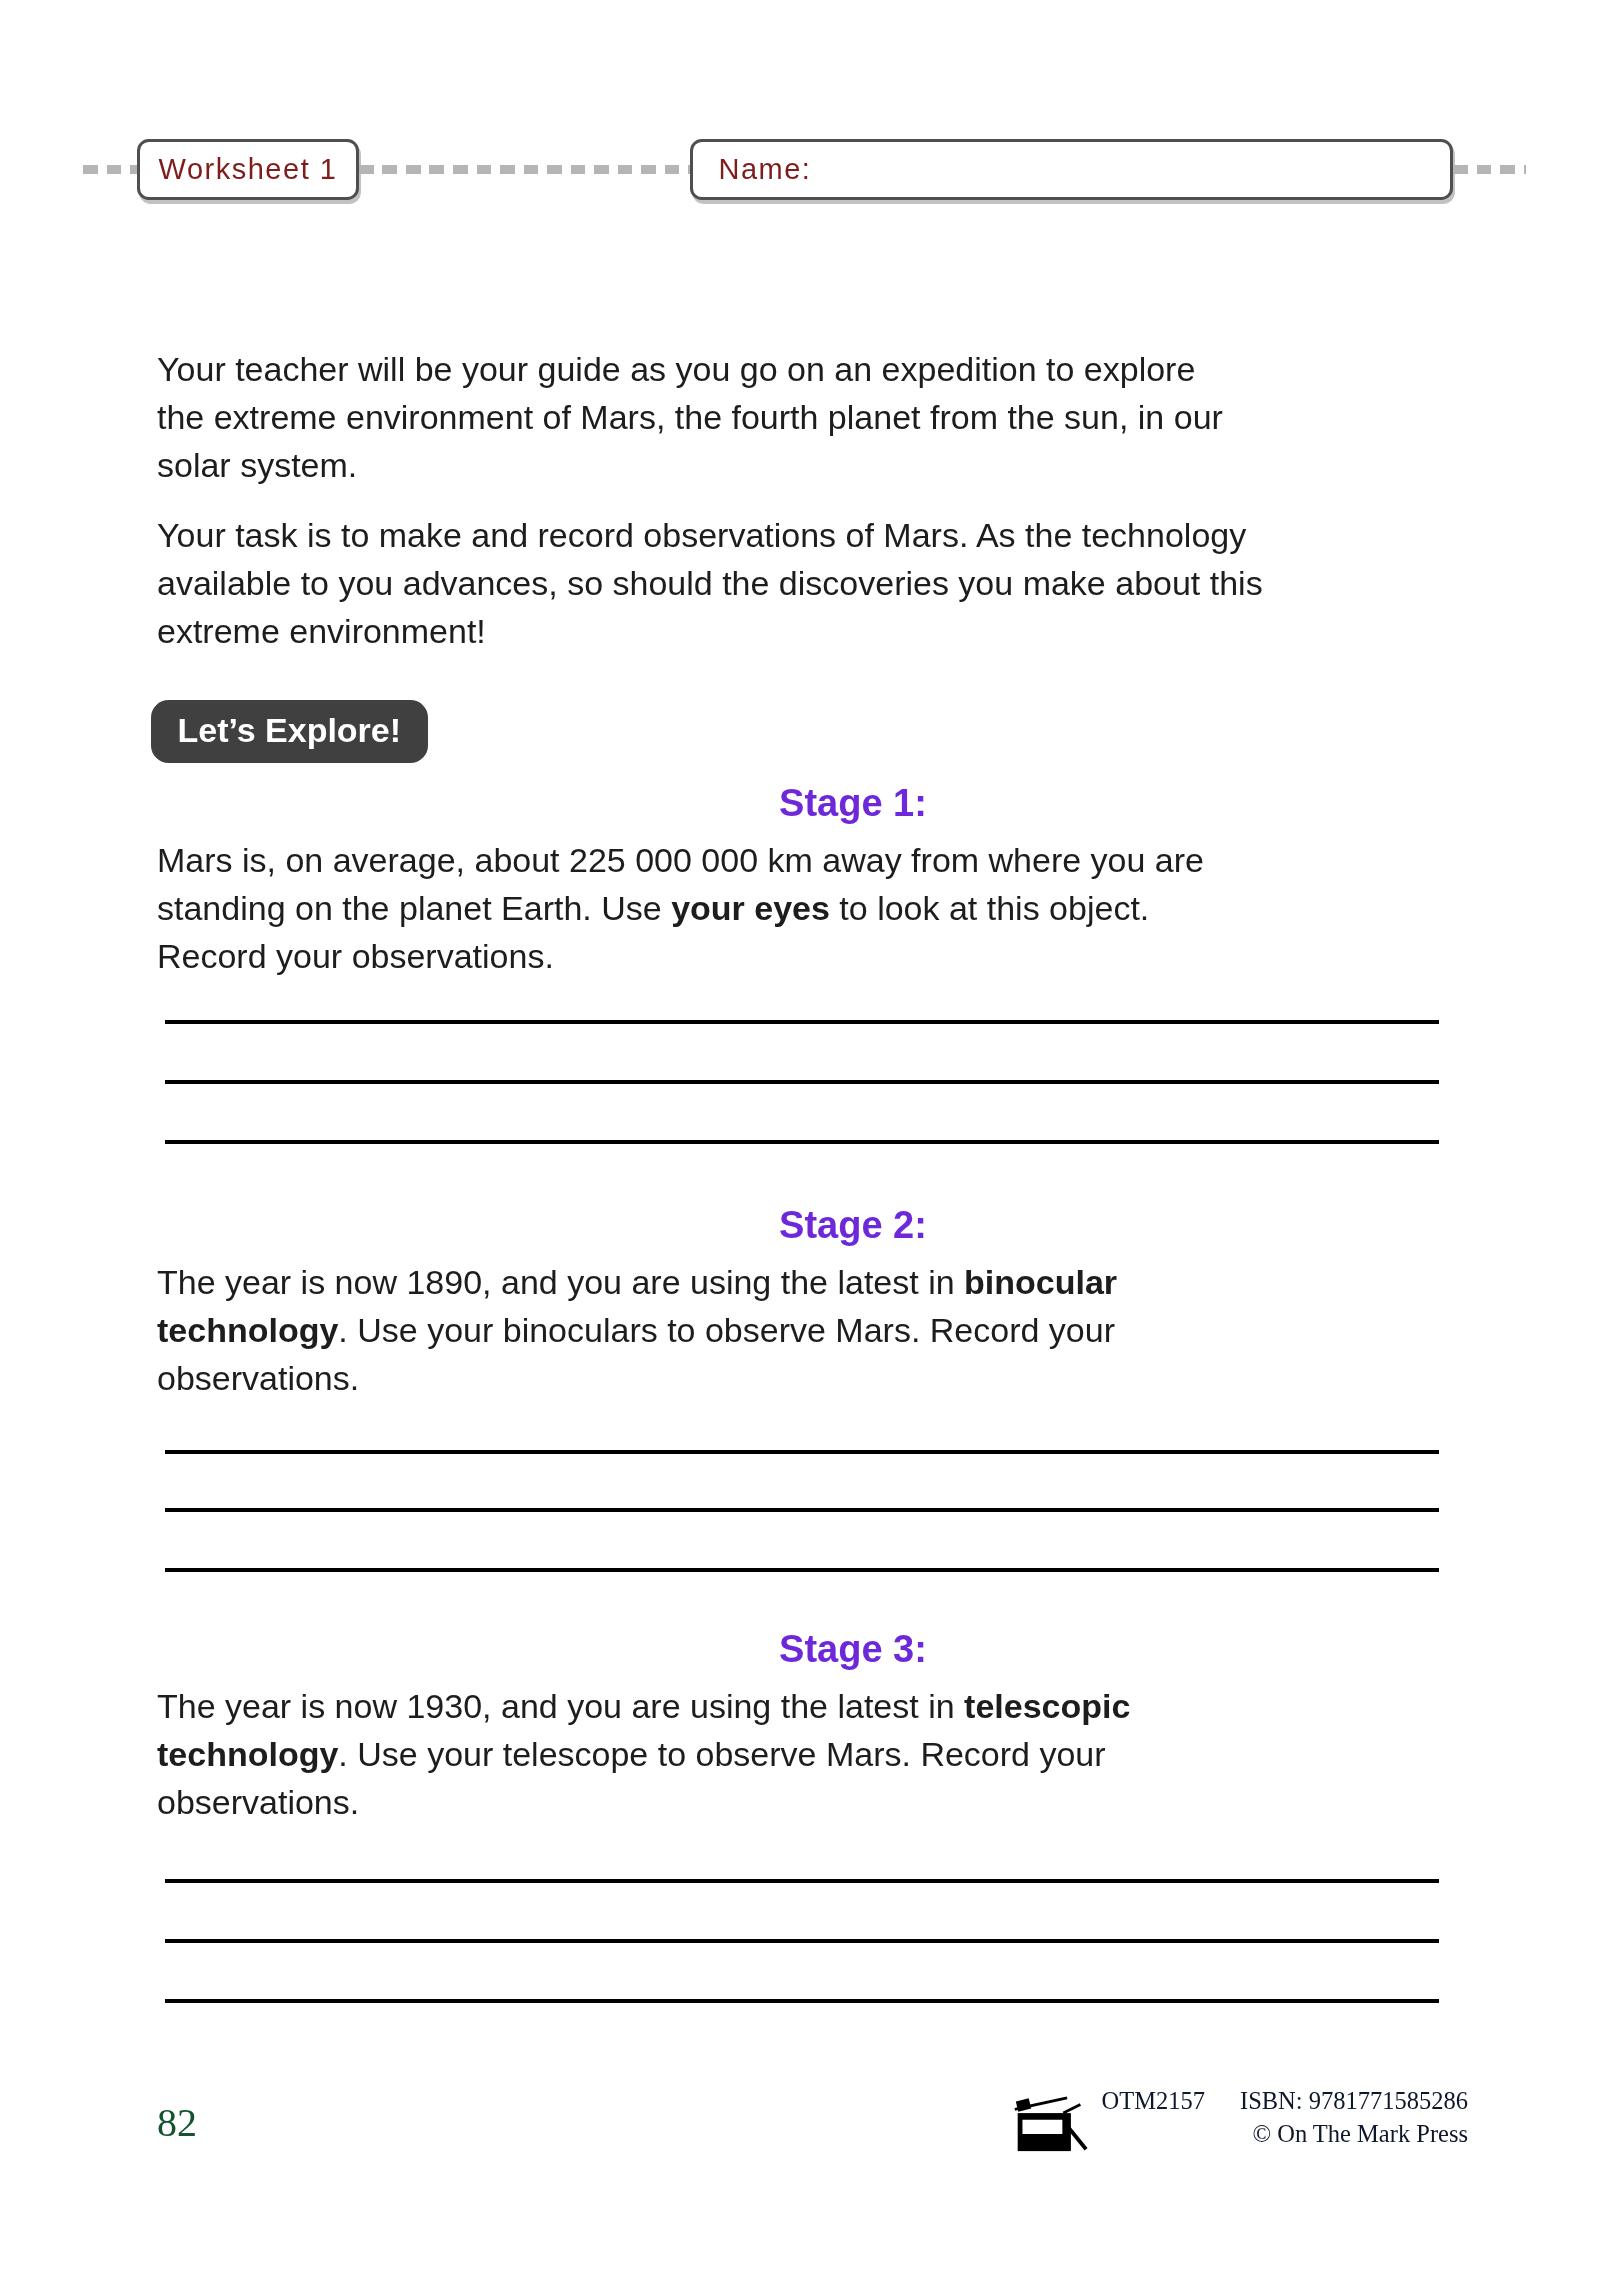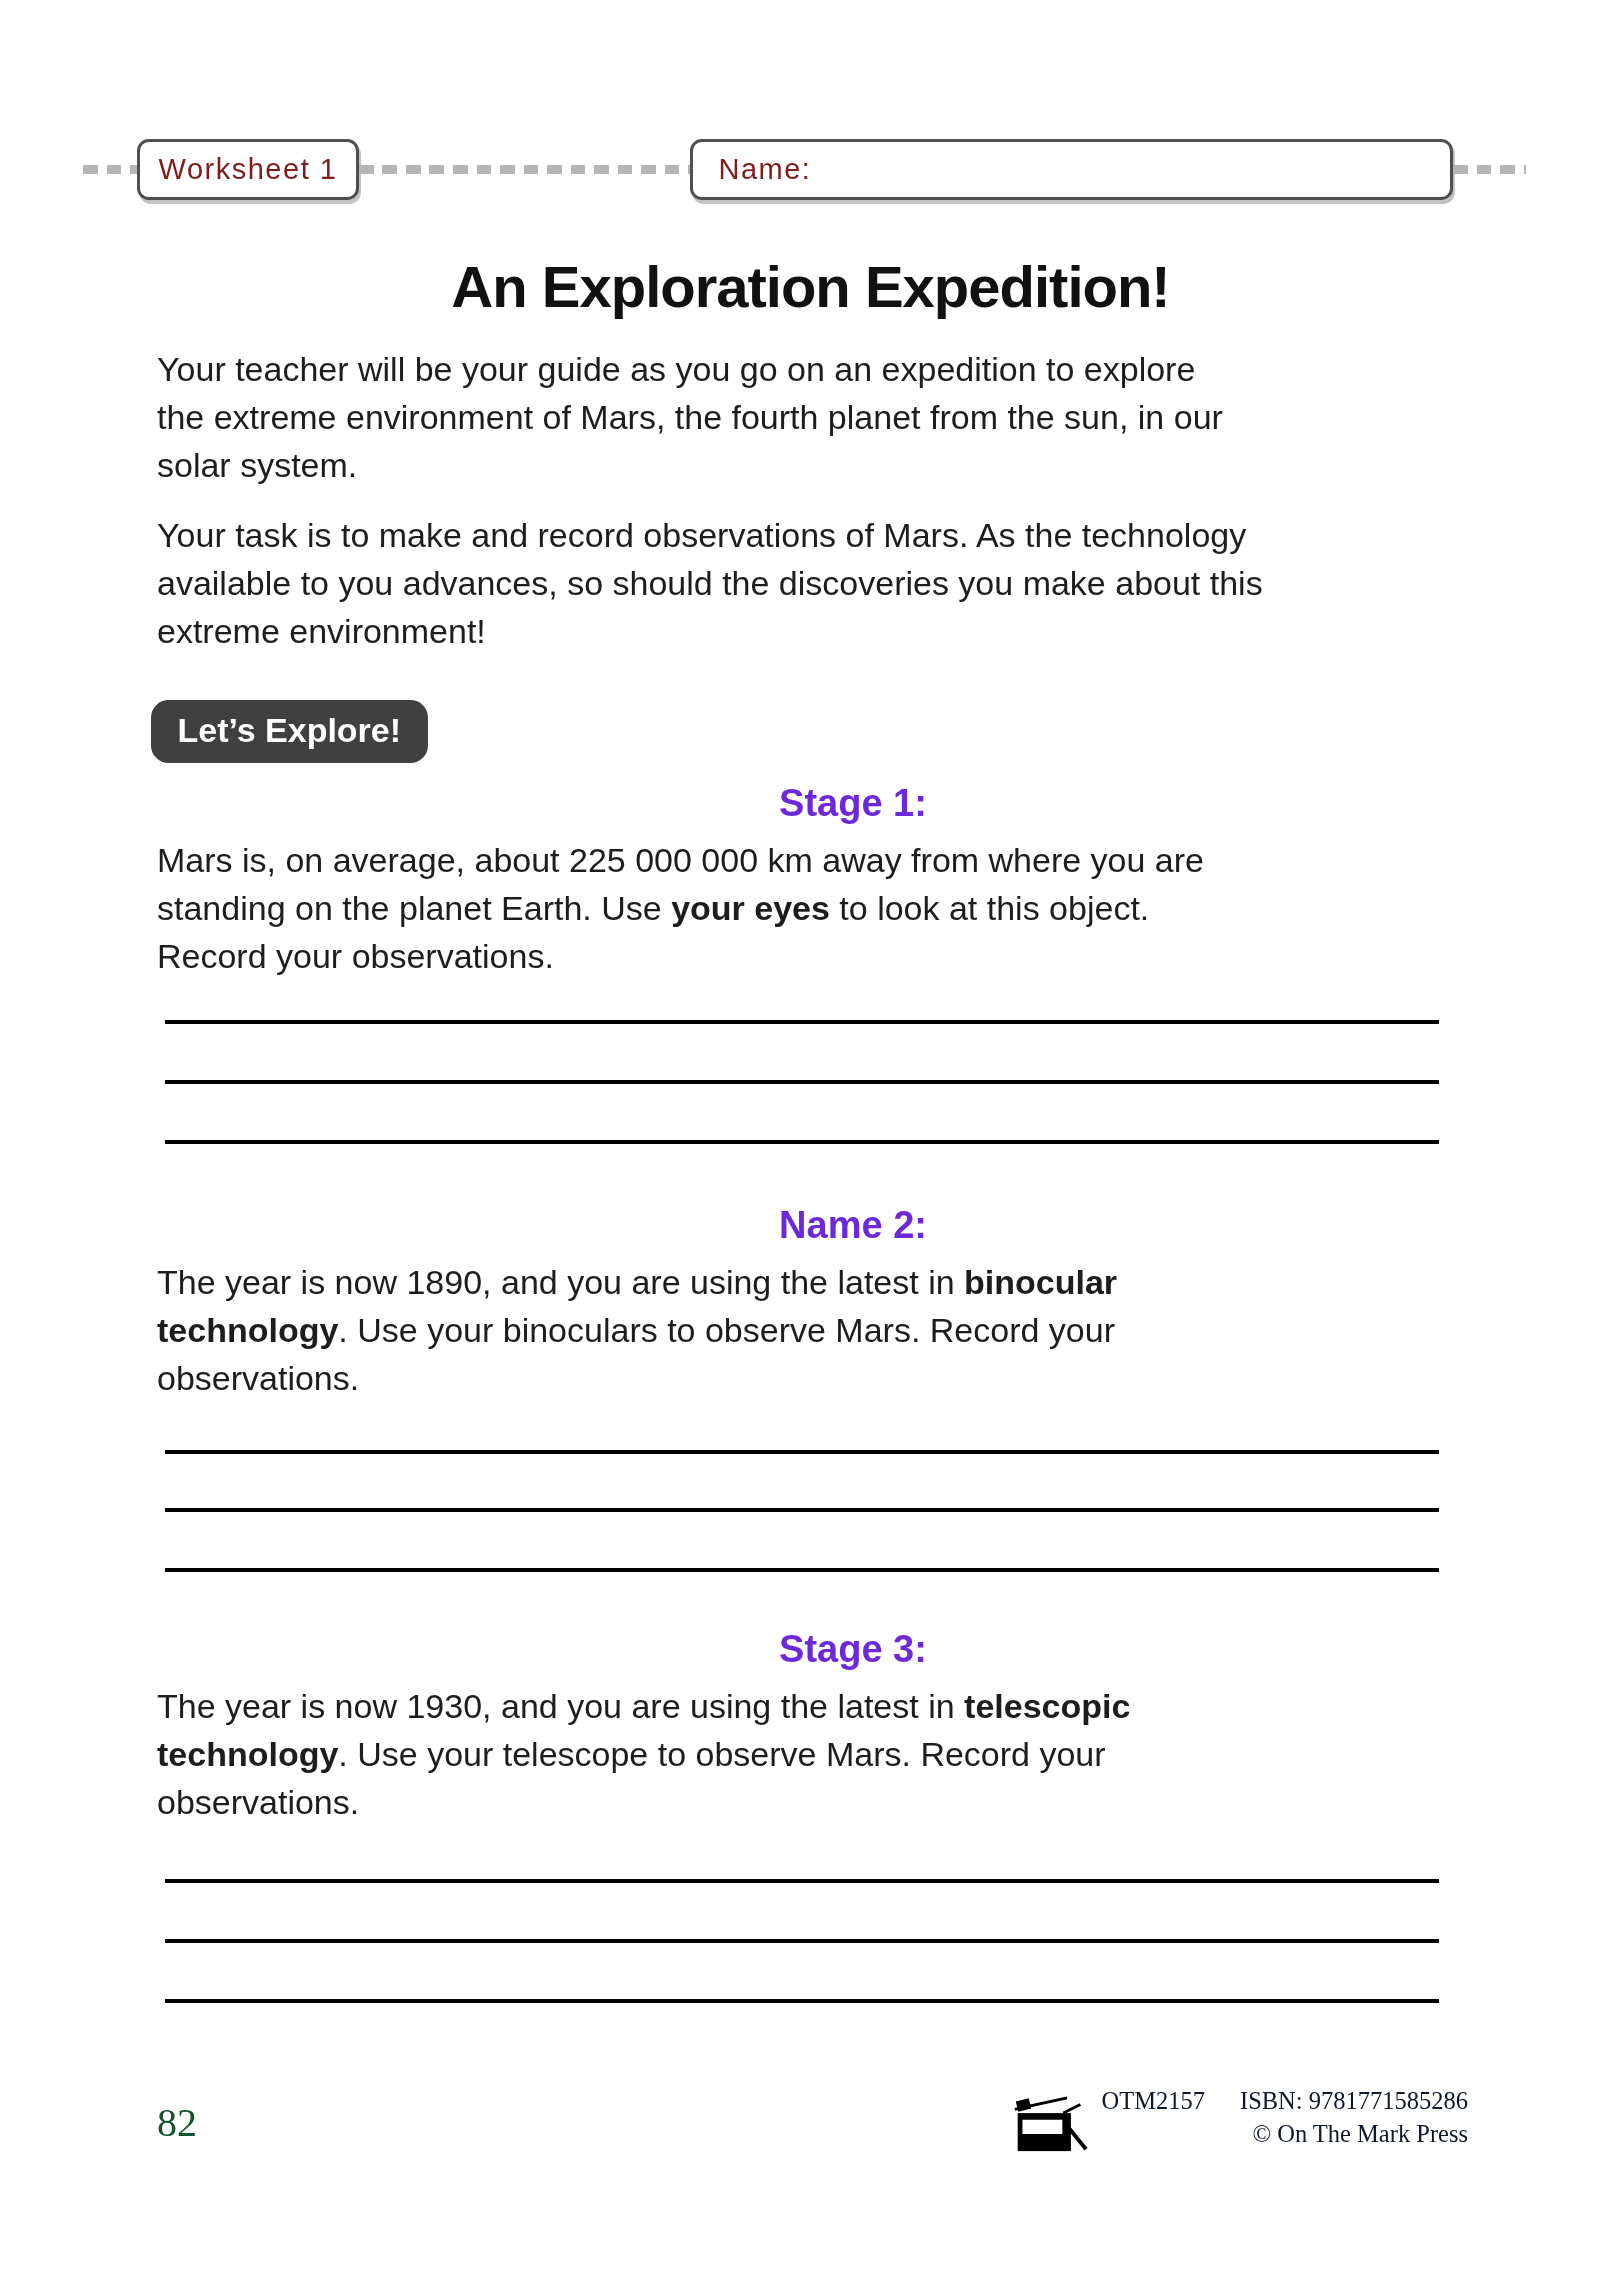--- a/index.html
+++ b/index.html
@@ -98,21 +98,20 @@
       <span>Worksheet 1</span>
     </div>
     <div class="dash dash-mid"></div>
     <div class="label-box name-box">
       <span>Name:</span>
       <span class="name-blank"></span>
     </div>
     <div class="dash dash-right"></div>
   </div>
 
-  <h1 class="title">An Exploration Expedition!</h1>
 
   <p class="para para2">Your task is to make and record observations of Mars. As the technology
 available to you advances, so should the discoveries you make about this
 extreme environment!</p>
   <p class="para para1">Your teacher will be your guide as you go on an expedition to explore
 the extreme environment of Mars, the fourth planet from the sun, in our
 solar system.</p>
 
   <div class="badge">Let’s Explore!</div>
 
@@ -120,21 +119,21 @@
     <h2>Stage 1:</h2>
     <p><span>Mars is, on average, about 225 000 000 km away from where you are
 standing on the planet Earth. Use </span><strong>your eyes</strong><span> to look at this object.
 Record your observations.</span></p>
   </section>
   <div class="wl wl-1a"></div>
   <div class="wl wl-1b"></div>
   <div class="wl wl-1c"></div>
 
   <section class="stage stage-2">
-    <h2>Name 2:</h2>
+    <h2>Stage 2:</h2>
     <p><span>The year is now 1890, and you are using the latest in </span><strong>binocular
 technology</strong><span>. Use your binoculars to observe Mars. Record your
 observations.</span></p>
   </section>
   <div class="wl wl-2a"></div>
   <div class="wl wl-2b"></div>
   <div class="wl wl-2c"></div>
 
   <section class="stage stage-3">
     <h2>Stage 3:</h2>

